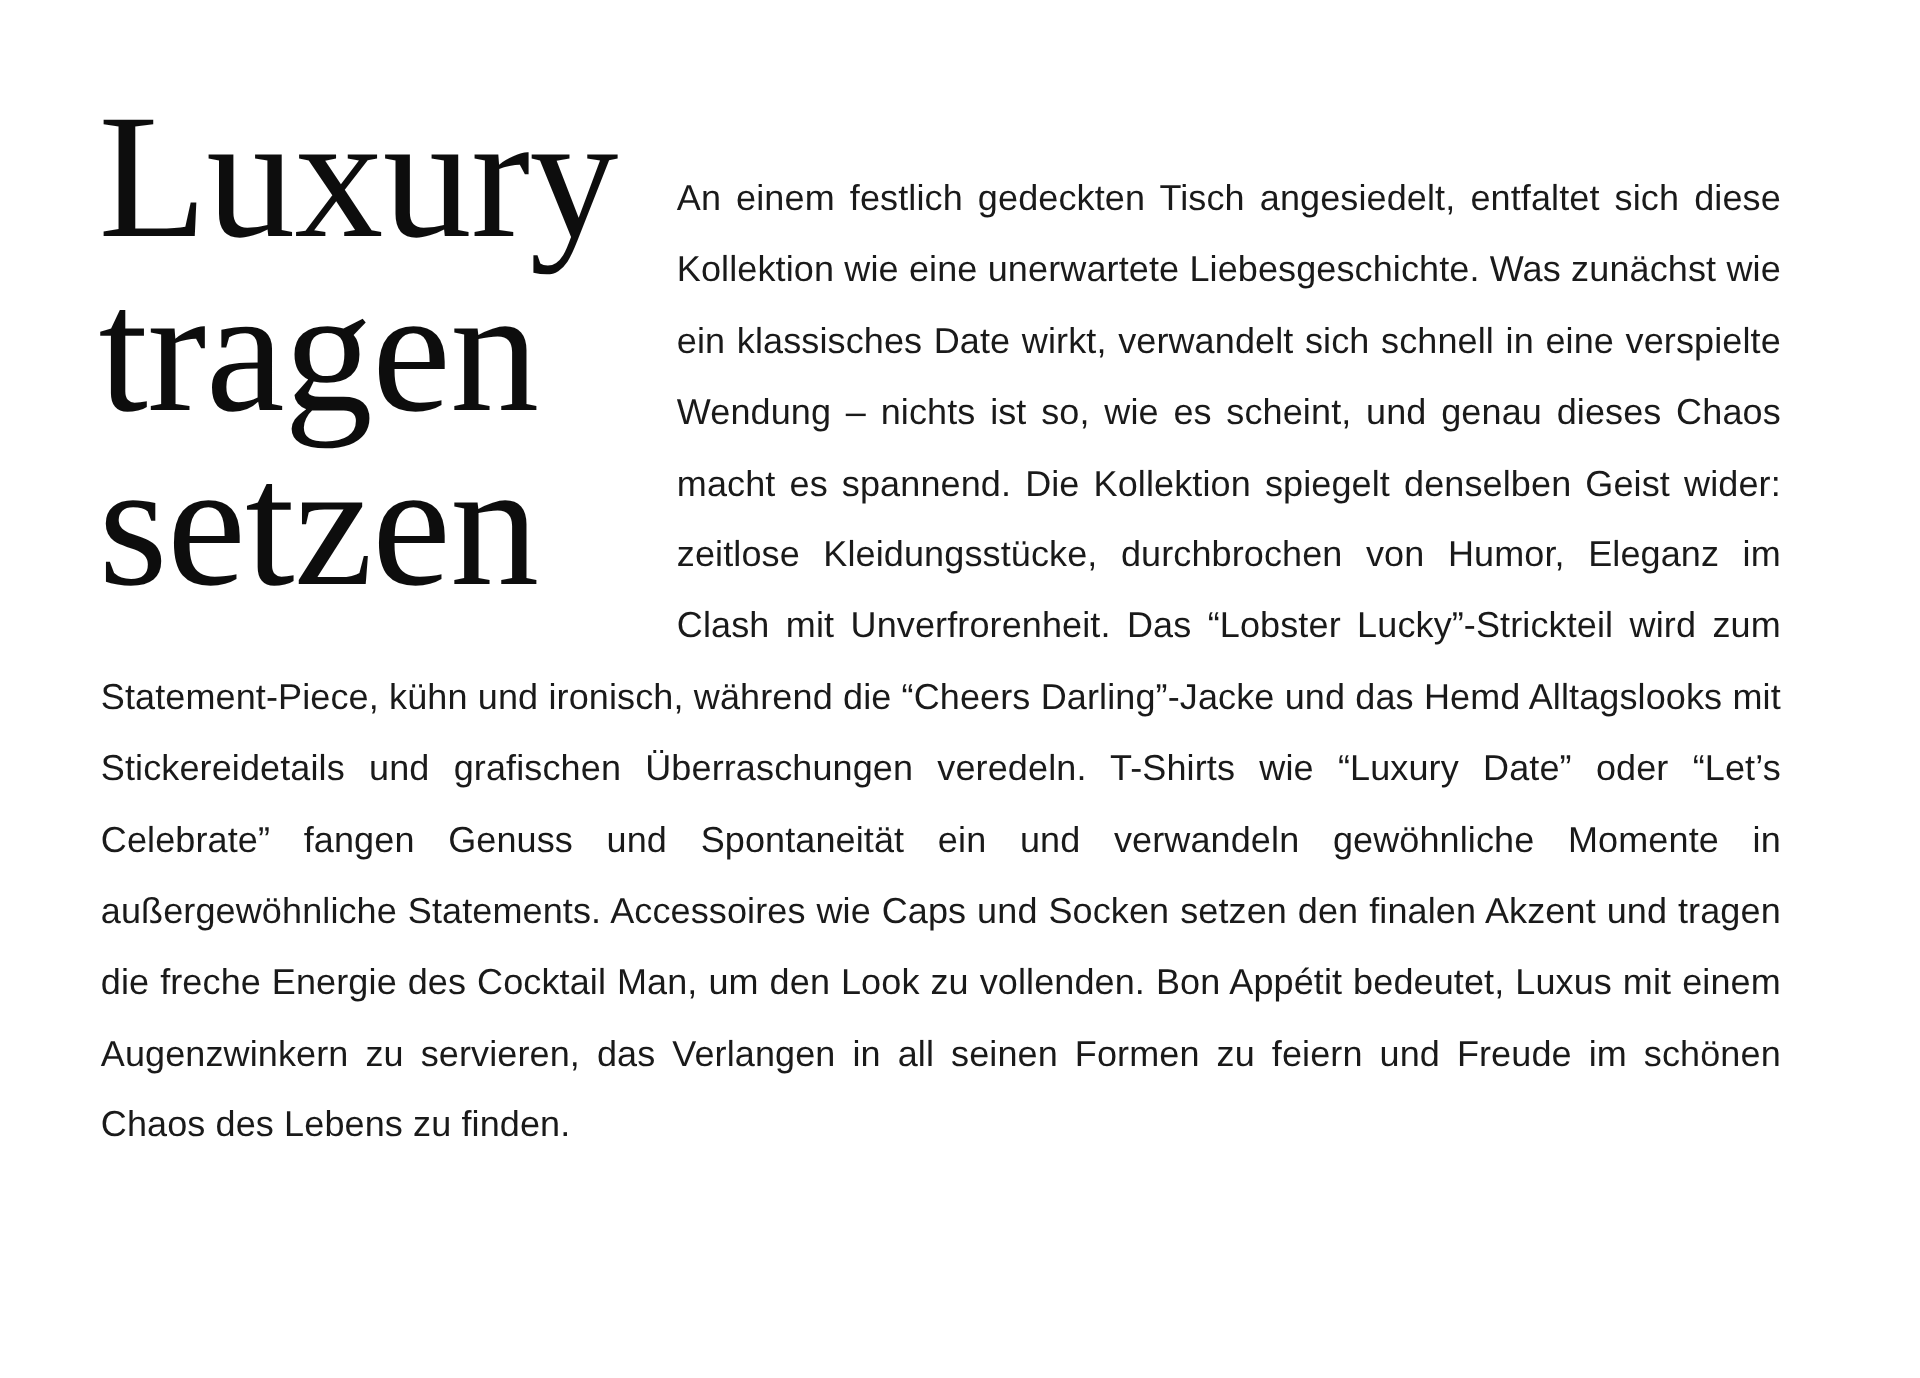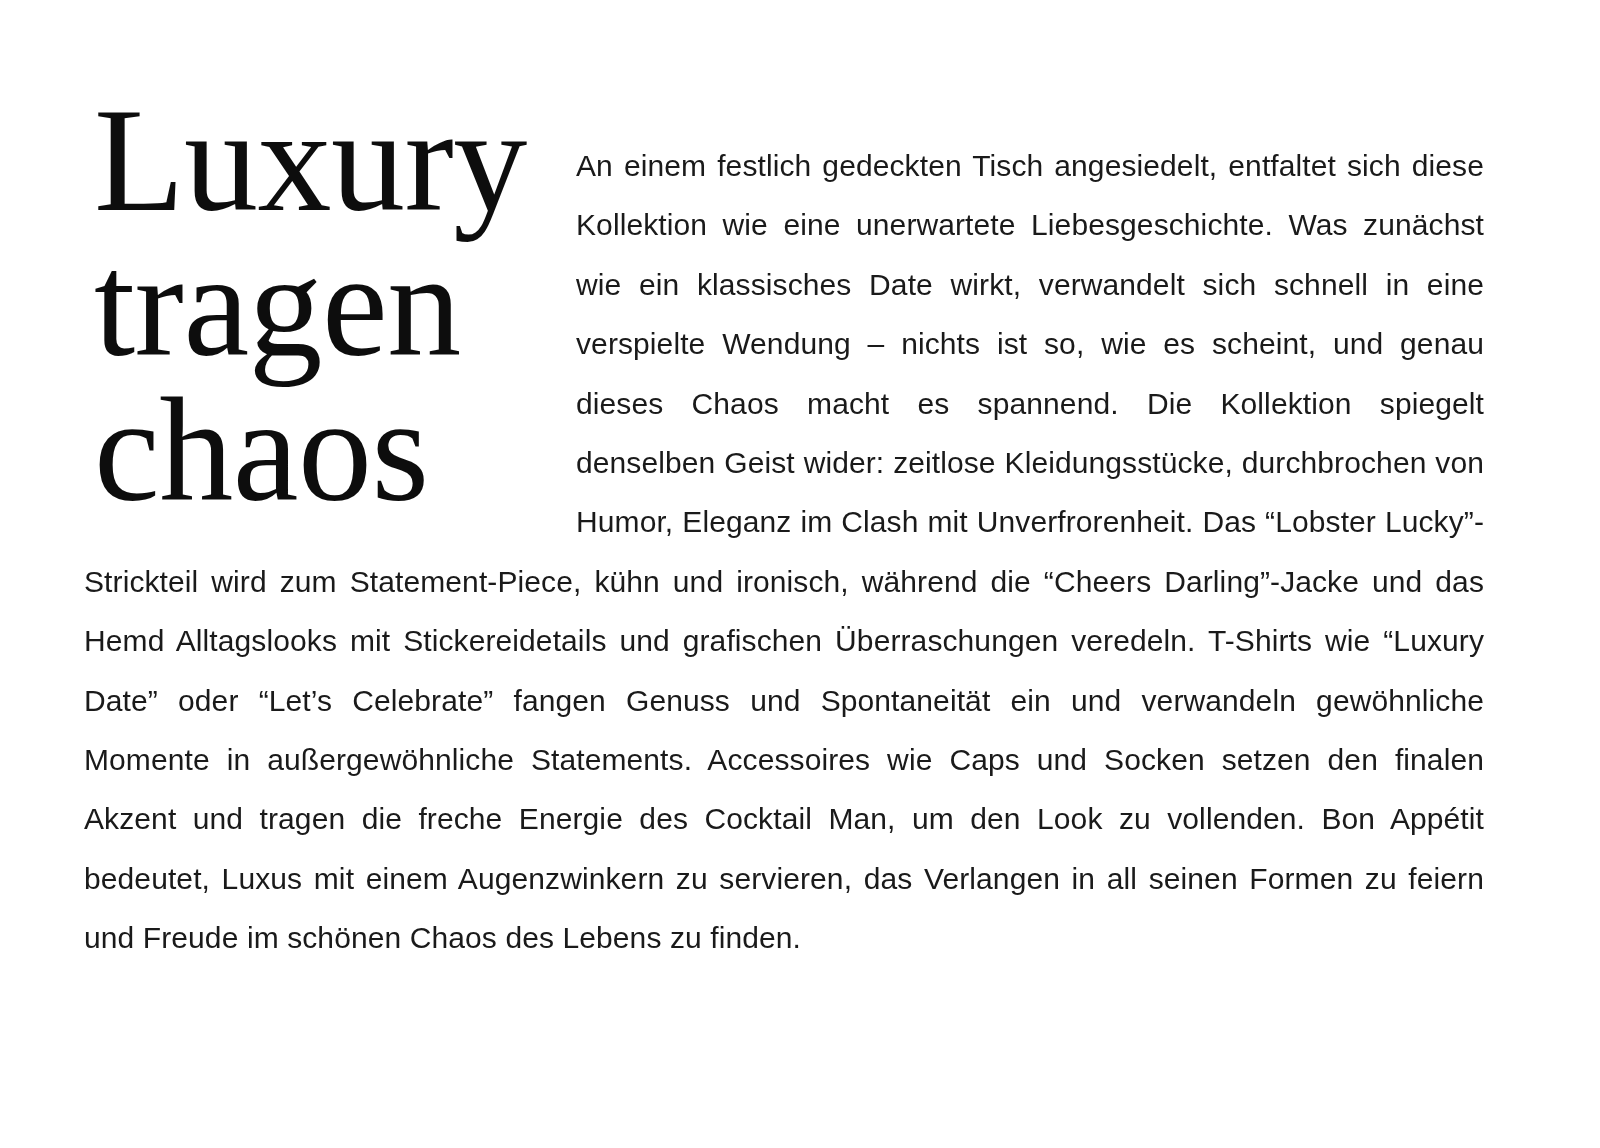--- a/index.html
+++ b/index.html
@@ -12,21 +12,21 @@
     height: 1148px;
     overflow: hidden;
     font-family: "Liberation Sans", sans-serif;
     color: #111111;
   }
   .page {
     position: relative;
     width: 1600px;
     height: 1059px;
     box-sizing: border-box;
-    padding: 16px;
+    padding: 4px;
   }
   
   .headline {
     float: left;
     width: 560px;
     margin: 72px 0 0 0;
     padding: 0 0 0 78px;
     box-sizing: border-box;
     font-family: "Liberation Serif", "DejaVu Serif", serif;
     font-weight: 400;
@@ -34,21 +34,21 @@
     line-height: 0.98;
     letter-spacing: -0.5px;
     color: #0d0d0d;
   }
   .headline .line {
     display: block;
     white-space: nowrap;
   }
   
   .body-copy {
-    margin: 0;
+    margin: 12px;
     padding: 120px 100px 0 68px;
     box-sizing: border-box;
     font-size: 30px;
     line-height: 1.98;
     text-align: justify;
     text-justify: inter-word;
     color: #1a1a1a;
     letter-spacing: 0.1px;
   }
   .body-copy p {
@@ -61,20 +61,20 @@
   }
 </style>
 </head>
 <body>
 
 <div class="page clearfix">
 
   <h1 class="headline">
     <span class="line">Luxury</span>
     <span class="line">tragen</span>
-    <span class="line">chaos</span>
+    <span class="line">setzen</span>
   </h1>
 
   <div class="body-copy">
     <p>An einem festlich gedeckten Tisch angesiedelt, entfaltet sich diese Kollektion wie eine unerwartete Liebesgeschichte. Was zunächst wie ein klassisches Date wirkt, verwandelt sich schnell in eine verspielte Wendung – nichts ist so, wie es scheint, und genau dieses Chaos macht es spannend. Die Kollektion spiegelt denselben Geist wider: zeitlose Kleidungsstücke, durchbrochen von Humor, Eleganz im Clash mit Unverfrorenheit. Das “Lobster Lucky”-Strickteil wird zum Statement-Piece, kühn und ironisch, während die “Cheers Darling”-Jacke und das Hemd Alltagslooks mit Stickereidetails und grafischen Überraschungen veredeln. T-Shirts wie “Luxury Date” oder “Let’s Celebrate” fangen Genuss und Spontaneität ein und verwandeln gewöhnliche Momente in außergewöhnliche Statements. Accessoires wie Caps und Socken setzen den finalen Akzent und tragen die freche Energie des Cocktail Man, um den Look zu vollenden. Bon Appétit bedeutet, Luxus mit einem Augenzwinkern zu servieren, das Verlangen in all seinen Formen zu feiern und Freude im schönen Chaos des Lebens zu finden.</p>
   </div>
 
 </div>
 
 </body></html>

